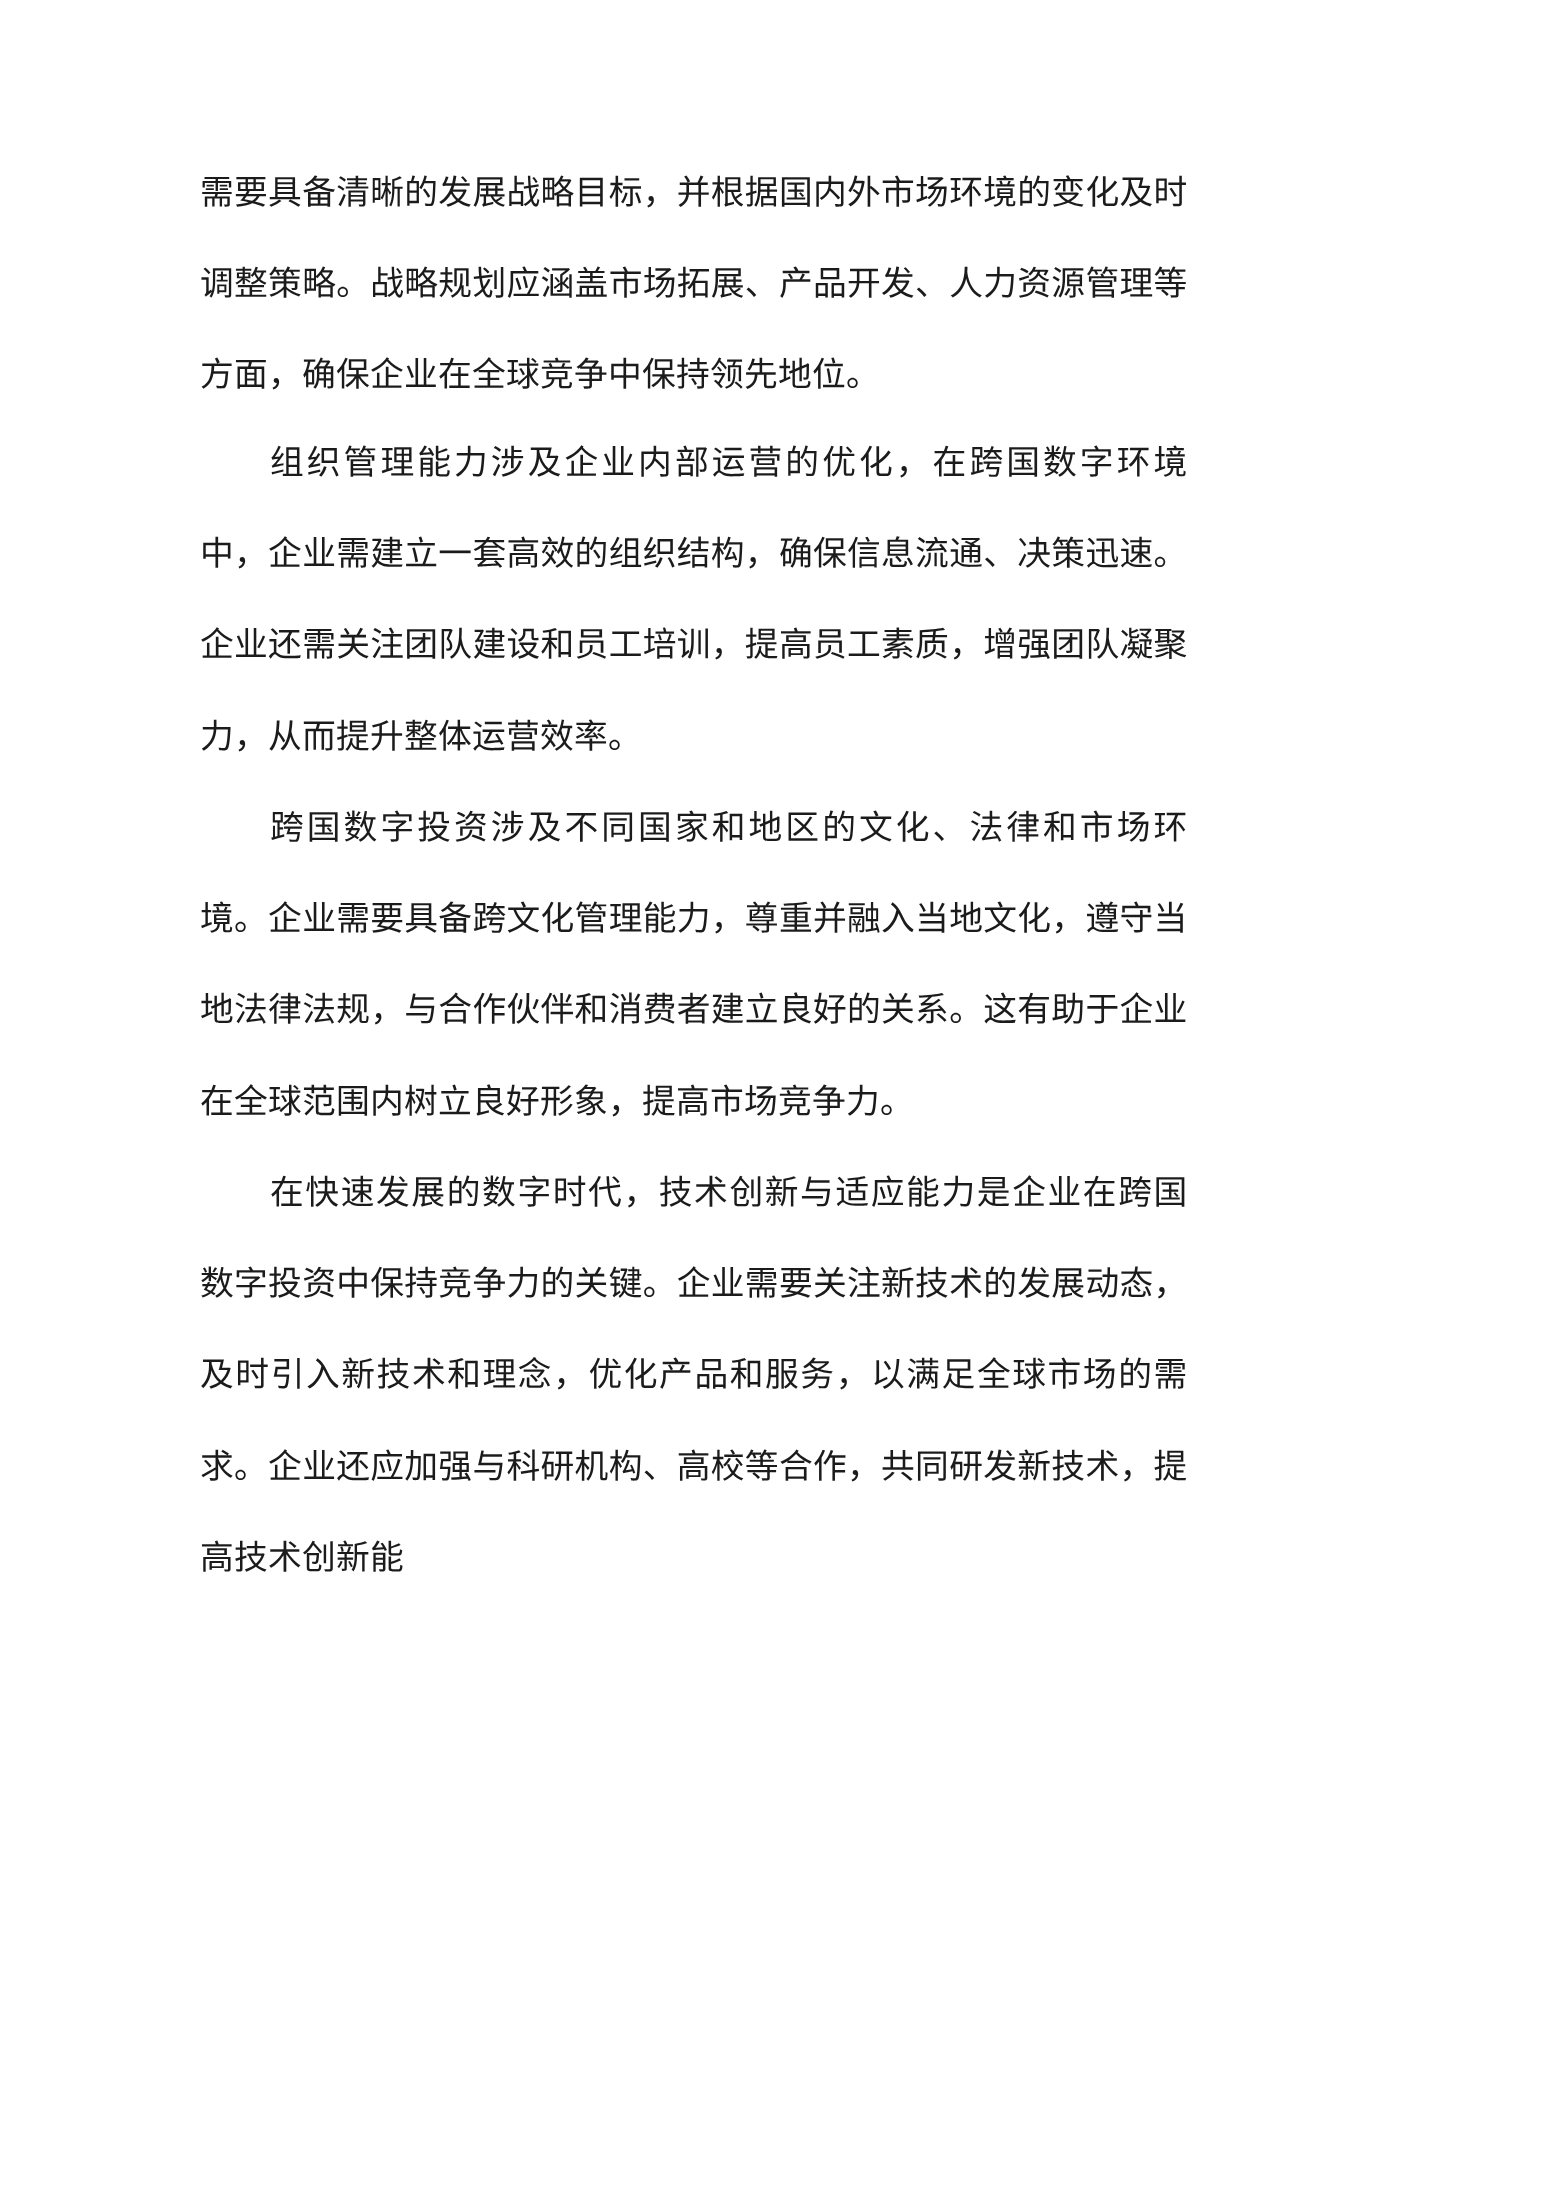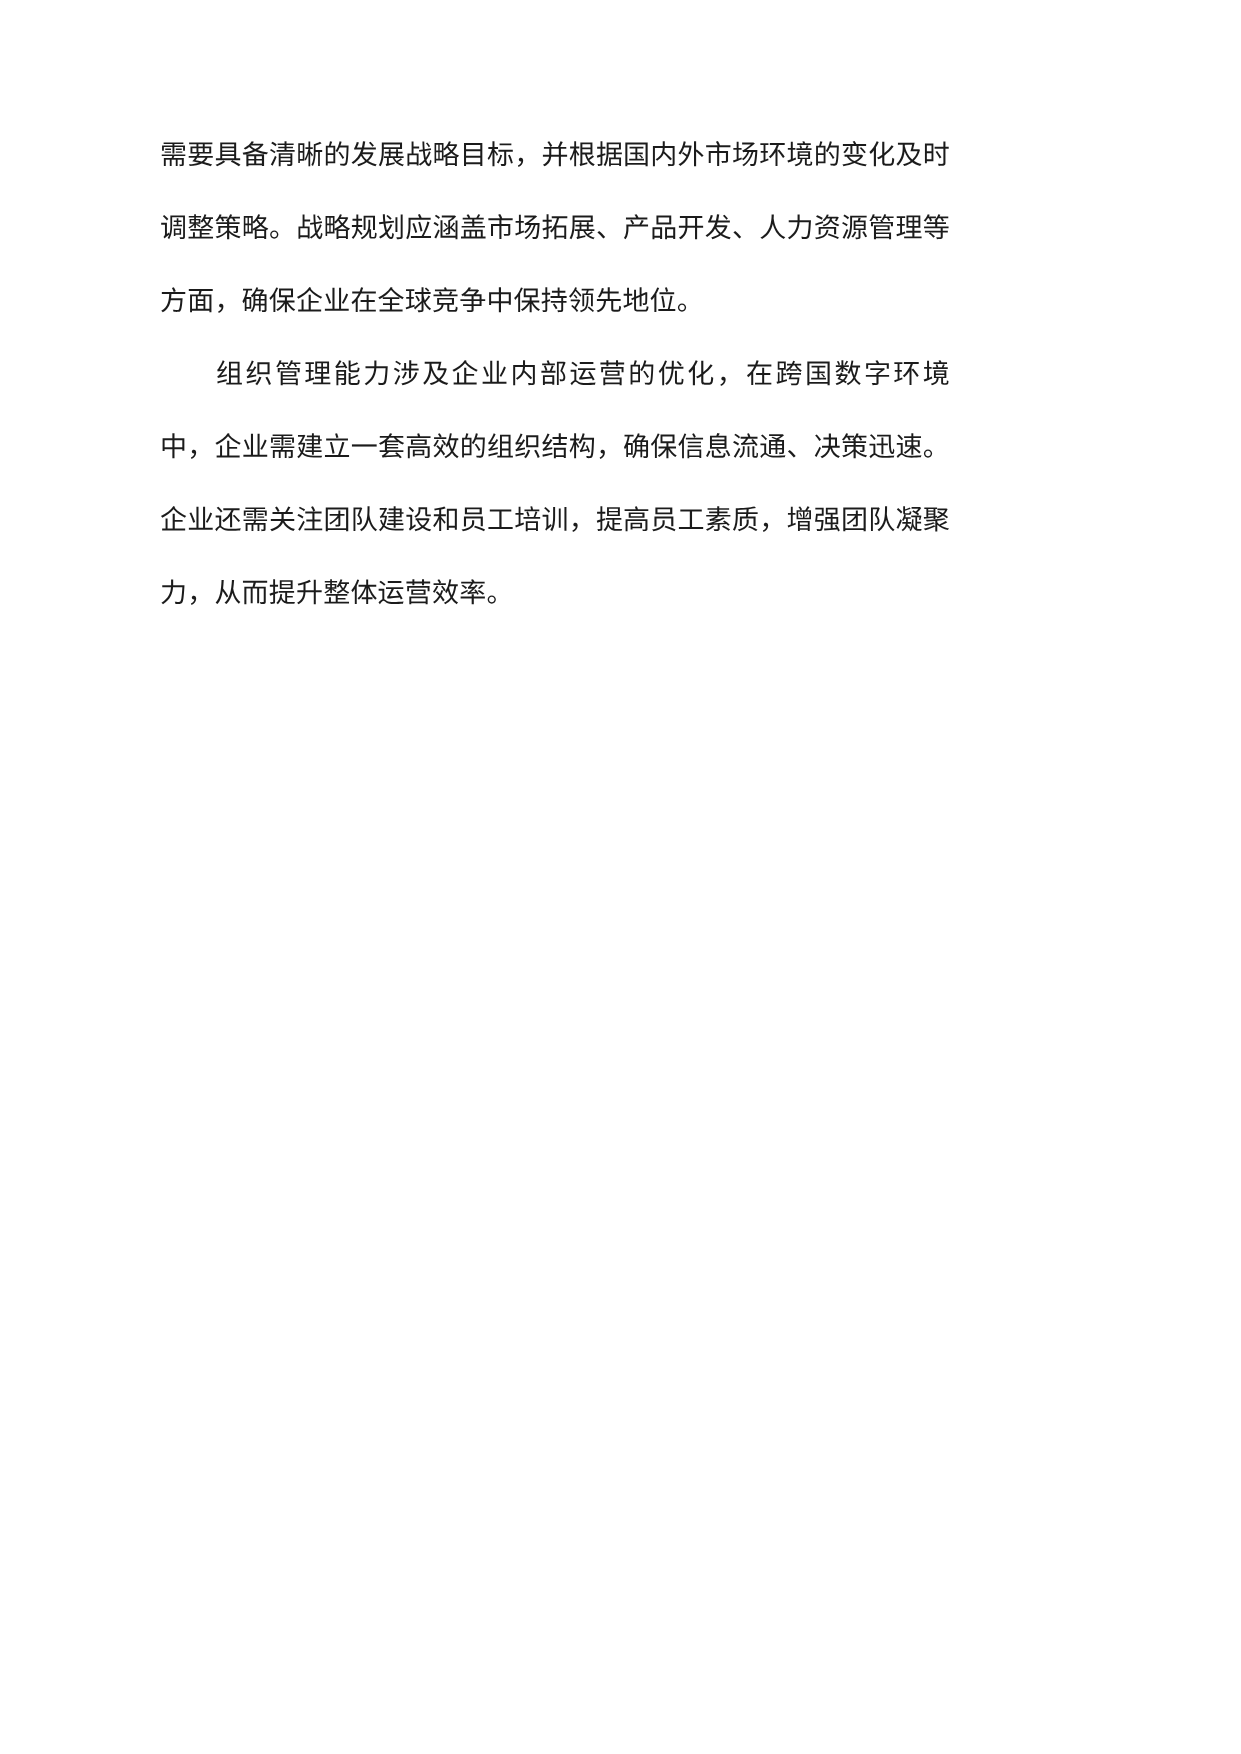--- a/index.html
+++ b/index.html
@@ -28,23 +28,26 @@
     font-size: 27px;
     line-height: 73px;
     color: #1b1b1b;
     text-align: justify;
     text-justify: inter-ideograph;
     letter-spacing: 0.2px;
     word-break: break-all;
   }
   p.indent {
     text-indent: 56px;
+    font-family: Liberation Mono, monospace;
   }
 </style>
 </head>
 <body>
 
 <div class="page">
   <div class="doc-body">
     <p class="para">需要具备清晰的发展战略目标，并根据国内外市场环境的变化及时调整策略。战略规划应涵盖市场拓展、产品开发、人力资源管理等方面，确保企业在全球竞争中保持领先地位。</p>
     <p class="para indent">组织管理能力涉及企业内部运营的优化，在跨国数字环境中，企业需建立一套高效的组织结构，确保信息流通、决策迅速。企业还需关注团队建设和员工培训，提高员工素质，增强团队凝聚力，从而提升整体运营效率。</p>
+    <p class="para indent">跨国数字投资涉及不同国家和地区的文化、法律和市场环境。企业需要具备跨文化管理能力，尊重并融入当地文化，遵守当地法律法规，与合作伙伴和消费者建立良好的关系。这有助于企业在全球范围内树立良好形象，提高市场竞争力。</p>
+    <p class="para indent">在快速发展的数字时代，技术创新与适应能力是企业在跨国数字投资中保持竞争力的关键。企业需要关注新技术的发展动态，及时引入新技术和理念，优化产品和服务，以满足全球市场的需求。企业还应加强与科研机构、高校等合作，共同研发新技术，提高技术创新能</p>
   </div>
 </div>
 
 </body></html>

